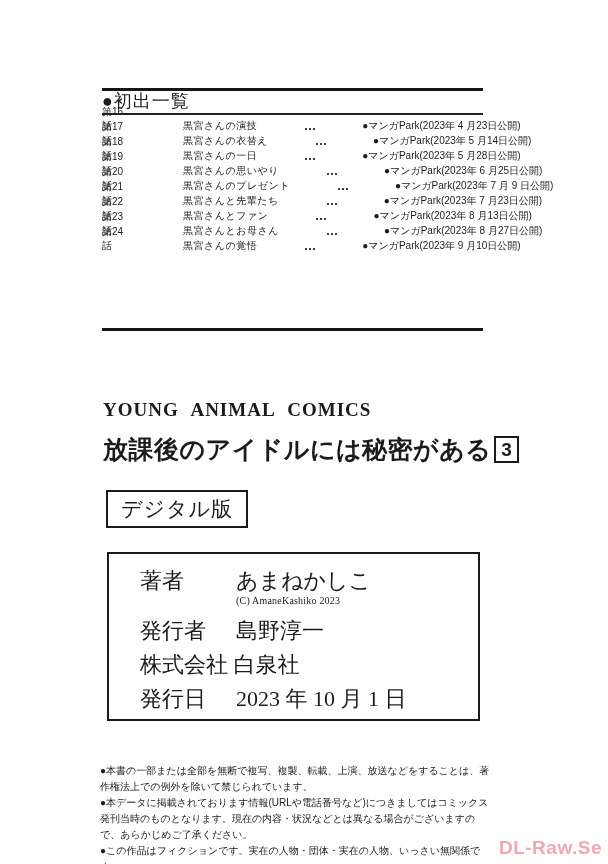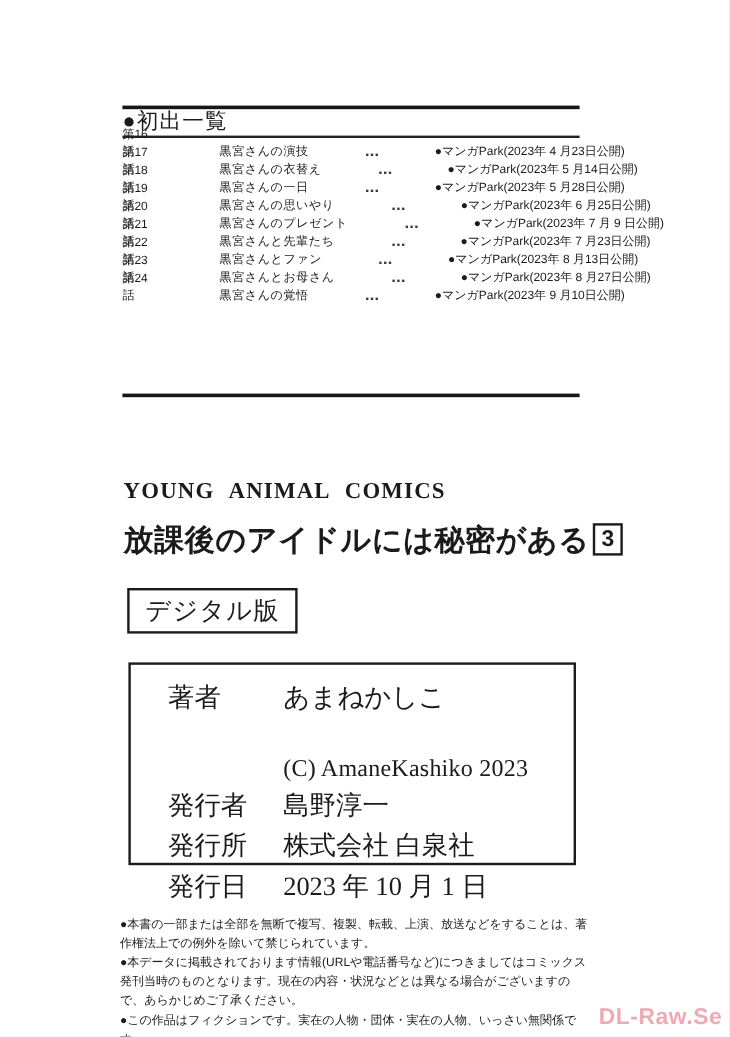--- a/index.html
+++ b/index.html
@@ -62,21 +62,21 @@
   
   .colophon {
     position: absolute; left: 107px; top: 552px;
     width: 373px; height: 169px; box-sizing: border-box;
     border: 2px solid #1b1b1b;
     padding: 14px 0 0 31px;
   }
   .col-row { display: flex; font-size: 22px; line-height: 25px; margin-bottom: 9px; }
   .col-label { flex: none; width: 96px; }
   .col-value { flex: none; white-space: nowrap; font-family: Liberation Serif, serif; }
-  .col-sub { display: block; font-size: 20px; line-height: 16px; letter-spacing: 0.2px; margin-top: 40px; }
+  .col-sub { display: block; font-size: 10px; line-height: 16px; letter-spacing: 0.2px; }
 
   
   .notices {
     position: absolute; left: 100px; top: 763px; width: 394px;
     font-size: 10px; line-height: 16px;
   }
   .notices p { margin: 0; word-break: break-all; }
 
   
   .watermark {
@@ -181,21 +181,20 @@
 
   <div class="col-row">
     <span class="col-label">発行者</span>
     <span class="col-value">
       <span>島野淳一</span>
       
     </span>
   </div>
 
   <div class="col-row">
-    <span class="col-label">発行所</span>
     <span class="col-value">
       <span>株式会社 白泉社</span>
       
     </span>
   </div>
 
   <div class="col-row">
     <span class="col-label">発行日</span>
     <span class="col-value">
       <span>2023 年 10 月 1 日</span>

